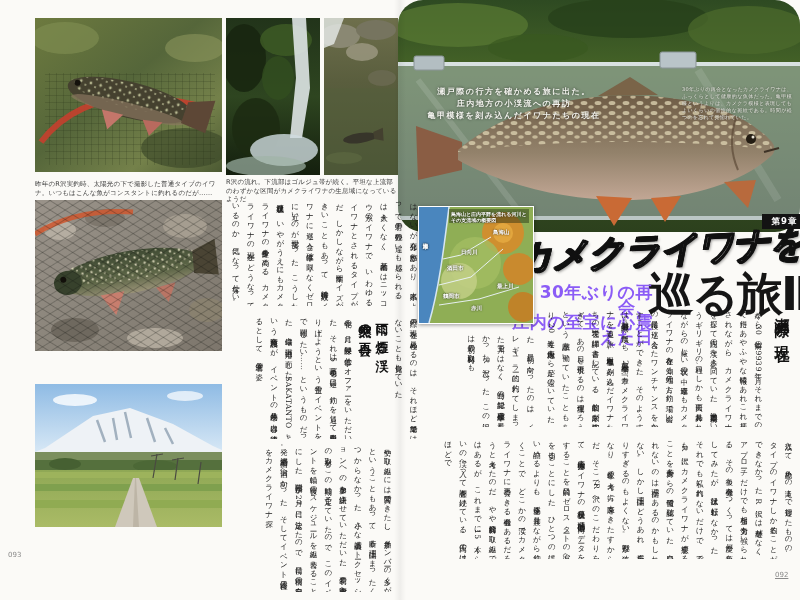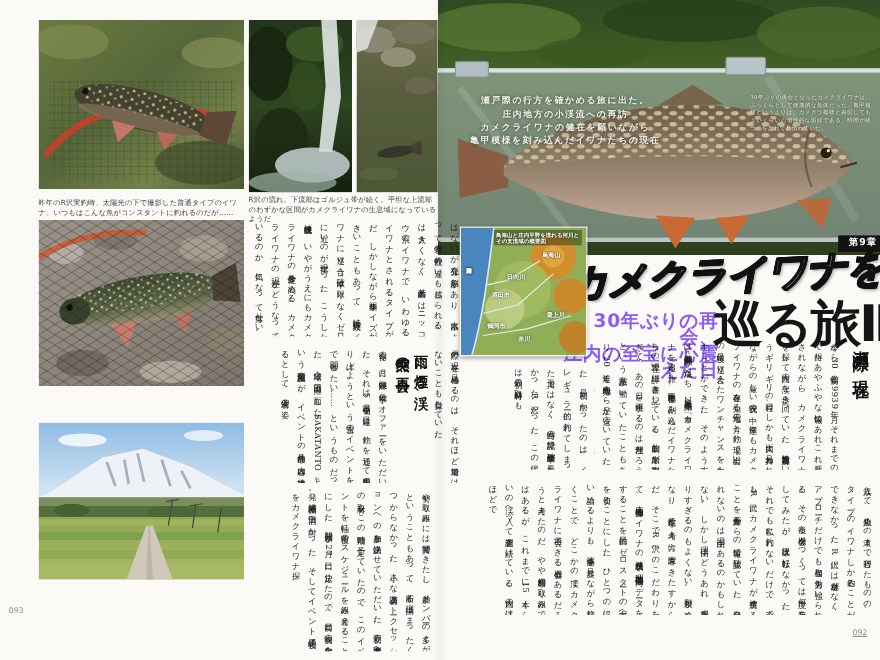--- a/index.html
+++ b/index.html
@@ -124,21 +124,21 @@
       <ellipse cx="58" cy="60" rx="14" ry="8" fill="#6c6a52" opacity=".8"></ellipse>
       <rect y="70" width="74" height="87" fill="#55603c" opacity=".45"></rect>
       <g transform="rotate(-8 36 120)">
         <ellipse cx="36" cy="120" rx="17" ry="5" fill="#37352a"></ellipse>
         <polygon points="50,116 60,113 59,126 50,123" fill="#43402f"></polygon>
       </g>
       <ellipse cx="20" cy="140" rx="18" ry="6" fill="#5f6b42" opacity=".6"></ellipse>
     </svg>
   </div>
 
-  <div class="photo" style="left:398px;top:0;width:402px;height:232px;">
+  <div class="photo" style="left:398px;top:0;width:402px;height:232px;border-radius:25px;">
     <svg width="402" height="232" viewBox="0 0 402 232">
       <defs>
         <linearGradient id="hbg" x1="0" y1="0" x2="0" y2="1">
           <stop offset="0" stop-color="#2e4a22"></stop>
             <stop offset=".3" stop-color="#456327"></stop>
           <stop offset=".6" stop-color="#3a5423"></stop>
             <stop offset="1" stop-color="#2c401d"></stop>
         </linearGradient>
         <linearGradient id="fbody" x1="0" y1="0" x2="0" y2="1">
           <stop offset="0" stop-color="#6f5d46"></stop>
@@ -172,21 +172,20 @@
       <polygon points="253,198 267,222 283,196" fill="#c96a35"></polygon>
       <polygon points="326,182 350,208 358,180" fill="#b86a3d"></polygon>
       <path d="M338,118 Q329,145 340,170" fill="none" stroke="#5c4a38" stroke-width="2" opacity=".7"></path>
       <path d="M366,152 L381,148" stroke="#3d3226" stroke-width="2"></path>
       <circle cx="353" cy="139" r="5" fill="#241d13"></circle>
       <circle cx="355" cy="137" r="1.5" fill="#e8e3d5"></circle>
     </svg>
     <div class="ov-left">
       <span>瀬戸際の行方を確かめる旅に出た。</span>
       <span>庄内地方の小渓流への再訪</span>
-      <span>カメクライワナの健在を願いながら</span>
       <span>亀甲模様を刻み込んだイワナたちの現在</span>
     </div>
     <div class="ov-right">30年ぶりの再会となったカメクライワナは、ふっくらとして健康的な魚体だった。亀甲模様というよりは、カメクラ模様と表現してもよいくらいの個性的な斑紋である。時間が経つのを忘れて見惚れていた。</div>
   </div>
 
   <div class="cap" style="left:35px;top:180px;width:183px;">昨年のR沢実釣時、太陽光の下で撮影した普通タイプのイワナ。いつもはこんな魚がコンスタントに釣れるのだが……</div>
   <div class="cap" style="left:226px;top:178px;width:172px;">R沢の流れ。下流部はゴルジュ帯が続く。平坦な上流部のわずかな区間がカメクライワナの生息域になっているようだ</div>
 
   <div class="photo" style="left:35px;top:200px;width:187px;height:151px;">
     <svg width="187" height="151" viewBox="0 0 187 151">

